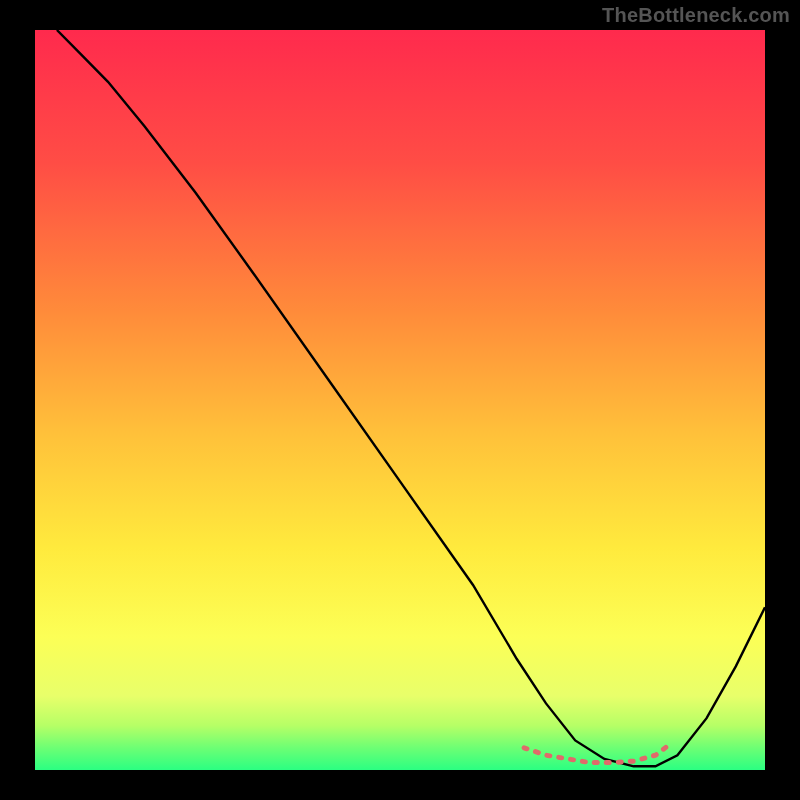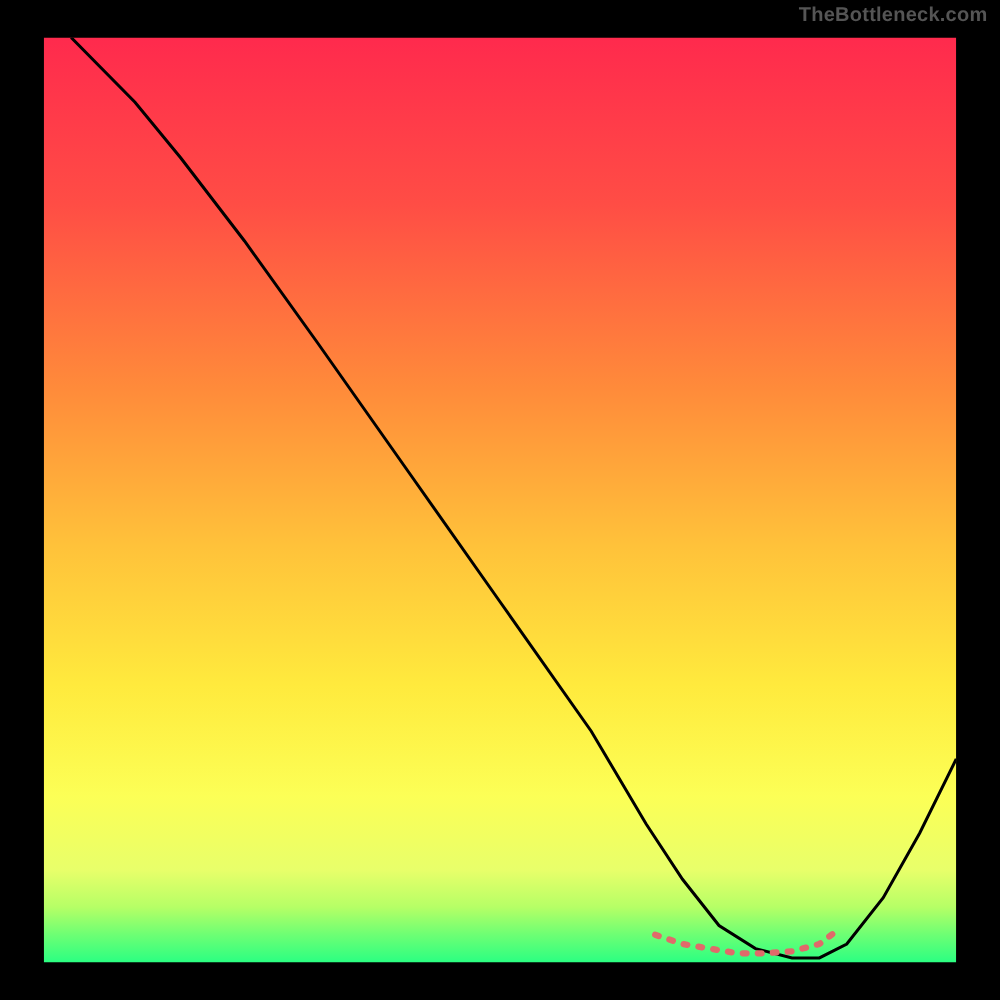--- a/index.html
+++ b/index.html
@@ -17,21 +17,21 @@
     top: 0;
     width: 800px;
     height: 800px;
     background: #000;
   }
   .watermark {
     position: absolute;
     top: 4px;
     right: 10px;
     color: #555;
-    font-size: 16px;
+    font-size: 20px;
     font-weight: 600;
     letter-spacing: 0.2px;
     user-select: none;
   }
   svg.plot {
     position: absolute;
     left: 35px;
     top: 30px;
     width: 730px;
     height: 740px;

